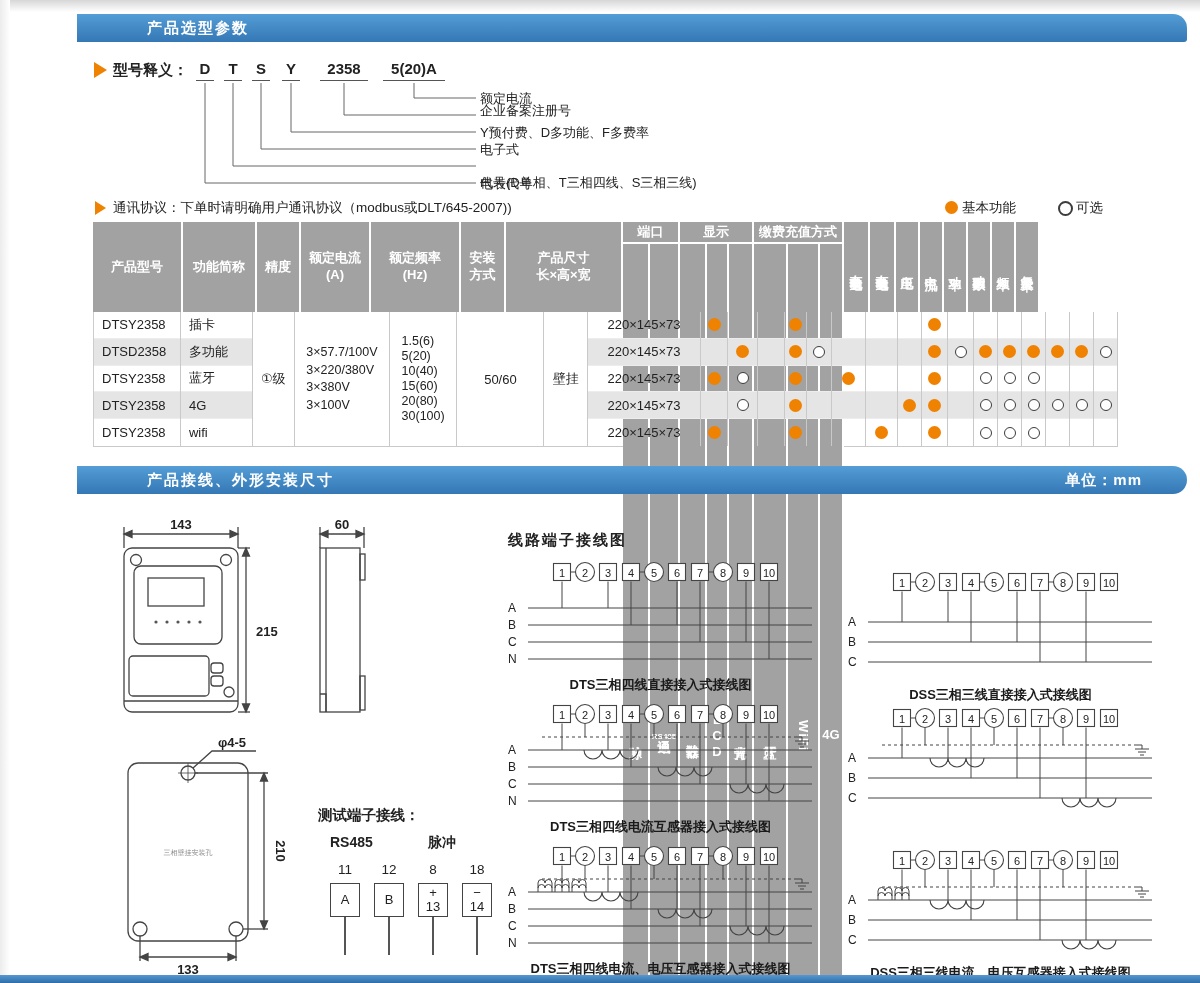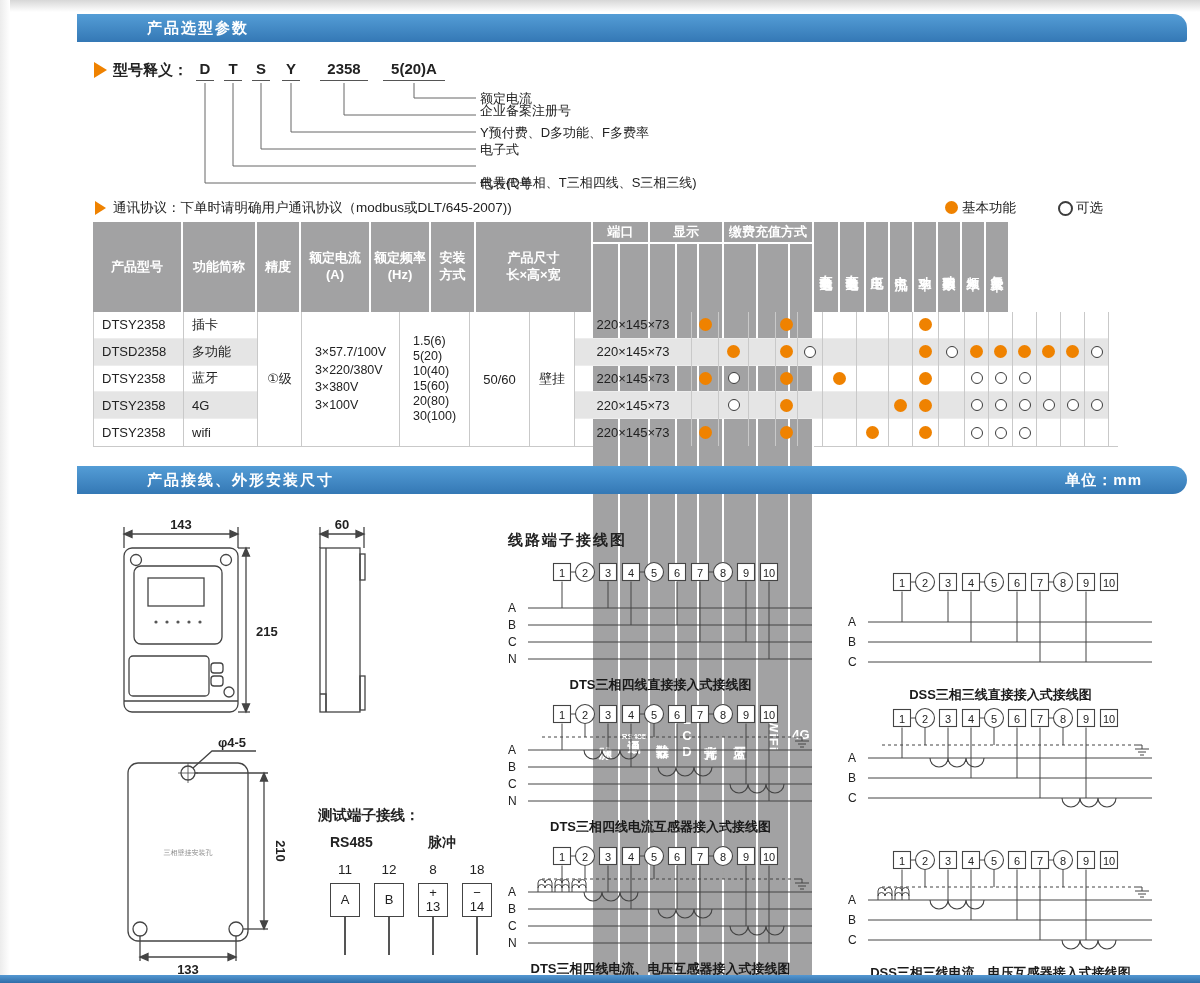--- a/index.html
+++ b/index.html
@@ -32,21 +32,21 @@
       text-align:center;border-right:2px solid #fff;box-sizing:border-box;white-space:pre-line;line-height:1.3;}
   .thgroup{display:flex;flex-direction:column;box-sizing:border-box;}
   .gl{height:22px;border-bottom:2px solid #fff;flex:none;}
   .subrow{display:flex;flex:1;}
   .subrow .th{height:100%;}
   .vert{writing-mode:vertical-rl;text-orientation:upright;letter-spacing:1px;line-height:1;}
   .rot{writing-mode:vertical-rl;text-orientation:mixed;letter-spacing:1px;}
   .commcell{flex-direction:column;gap:1px;}
   .commsub{font-size:8px;font-weight:bold;letter-spacing:0;}
   .w-model{width:90px}.w-func{width:74px}.w-acc{width:44px}.w-volt{width:98px}
-  .w-curr{width:70px}.w-freq{width:60px}.w-mount{width:45px}.w-size{width:117px}
+  .w-curr{width:70px}.w-freq{width:90px}.w-mount{width:45px}.w-size{width:117px}
   .tbody{display:flex;height:135px;border-left:1px solid #ccc;border-bottom:1px solid #c9c9c9;box-sizing:border-box;}
   .tcol{border-right:1px solid #c9c9c9;box-sizing:border-box;display:flex;flex-direction:column;}
   .tcell{height:27px;box-sizing:border-box;display:flex;align-items:center;font-size:13px;border-bottom:1px solid #ededed;}
   .tcell:last-child{border-bottom:none;}
   .stripe{background:#e5e5e5;}
   .cell-left{padding-left:8px;}
   .cell-center{justify-content:center;}
   .merged{align-items:center;justify-content:center;}
   .mergetext{white-space:pre-line;font-size:12.5px;}
   .volttext{line-height:17.5px;}

